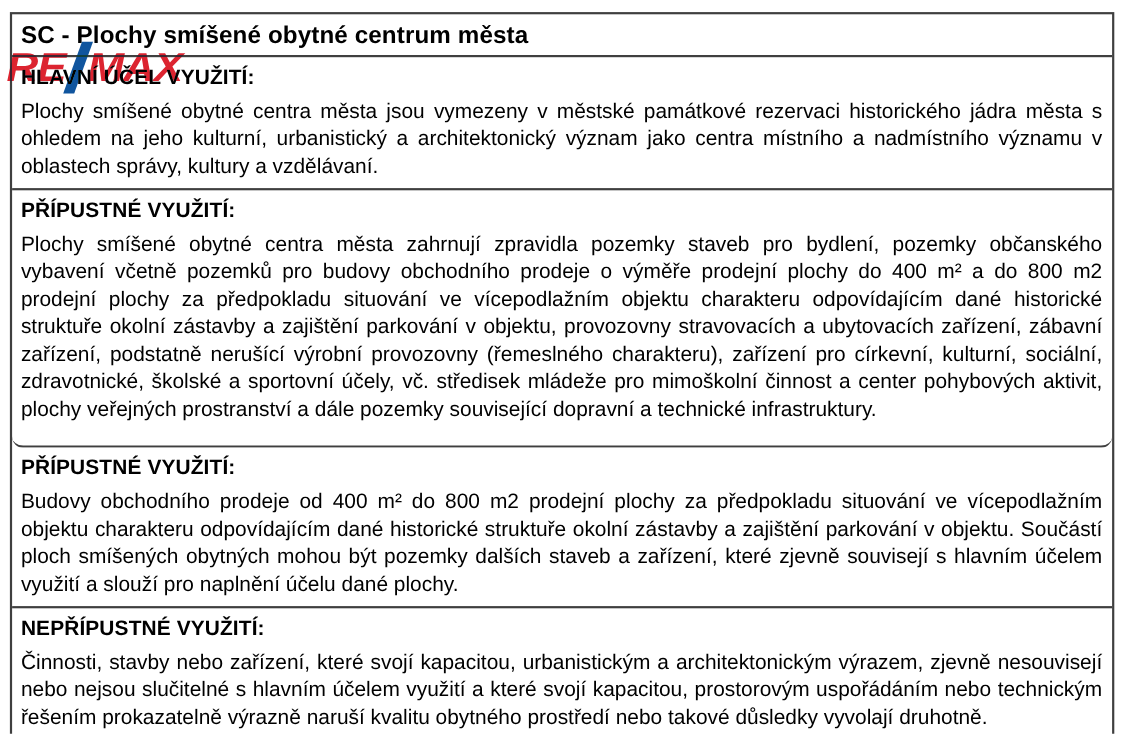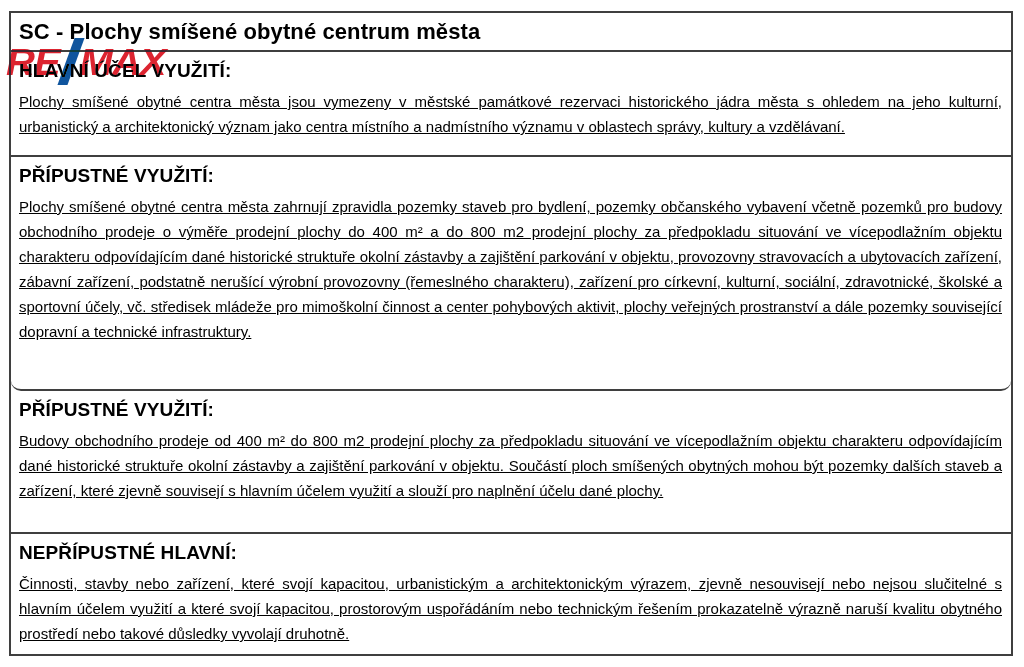--- a/index.html
+++ b/index.html
@@ -38,24 +38,23 @@
     font-weight:bold;
     letter-spacing:0.1px;
   }
   .section-heading{
     font-size:19px;
     font-weight:bold;
     margin:2px 0 7px 0;
     letter-spacing:0.1px;
   }
   .section-body{
-    font-size:15px;
+    font-size:19px;
     line-height:25px;
     text-align:justify;
-    text-decoration:underline;
   }
   .sec-1{min-height:105px;}
   .sec-2{min-height:234px;border-radius:10px;}
   .sec-3{min-height:143px;}
   .sec-4{min-height:120px;}
 
   
   .watermark{
     position:absolute;
     left:6px;top:38px;
@@ -98,21 +97,21 @@
     <div class="section-heading">PŘÍPUSTNÉ VYUŽITÍ:</div>
     <p class="section-body">Plochy smíšené obytné centra města zahrnují zpravidla pozemky staveb pro bydlení, pozemky občanského vybavení včetně pozemků pro budovy obchodního prodeje o výměře prodejní plochy do 400 m² a do 800 m2 prodejní plochy za předpokladu situování ve vícepodlažním objektu charakteru odpovídajícím dané historické struktuře okolní zástavby a zajištění parkování v objektu, provozovny stravovacích a ubytovacích zařízení,  zábavní zařízení,  podstatně nerušící výrobní provozovny (řemeslného charakteru), zařízení pro církevní, kulturní, sociální, zdravotnické, školské a sportovní účely, vč. středisek mládeže pro mimoškolní činnost a center pohybových aktivit, plochy veřejných prostranství a dále pozemky související dopravní a technické infrastruktury.</p>
   </div>
 
   <div class="row sec-3">
     <div class="section-heading">PŘÍPUSTNÉ VYUŽITÍ:</div>
     <p class="section-body">Budovy obchodního prodeje od 400 m² do 800 m2 prodejní plochy za předpokladu situování ve vícepodlažním objektu charakteru odpovídajícím dané historické struktuře okolní zástavby a zajištění parkování v objektu. Součástí ploch smíšených obytných mohou být pozemky dalších staveb a zařízení, které zjevně souvisejí s hlavním účelem využití a slouží pro naplnění účelu dané plochy.</p>
   </div>
 
   <div class="row sec-4">
-    <div class="section-heading">NEPŘÍPUSTNÉ HLAVNÍ:</div>
+    <div class="section-heading">NEPŘÍPUSTNÉ VYUŽITÍ:</div>
     <p class="section-body">Činnosti, stavby nebo zařízení, které svojí kapacitou, urbanistickým a architektonickým výrazem, zjevně nesouvisejí nebo nejsou slučitelné s hlavním účelem využití a které svojí kapacitou, prostorovým uspořádáním nebo technickým řešením prokazatelně výrazně naruší kvalitu obytného prostředí nebo takové důsledky vyvolají druhotně.</p>
   </div>
 
 </div>
 
 <div class="watermark">
   <span class="wm-letters">RE</span>
   <span class="wm-slash"></span>
   <span class="wm-letters">MAX</span>
 </div>

